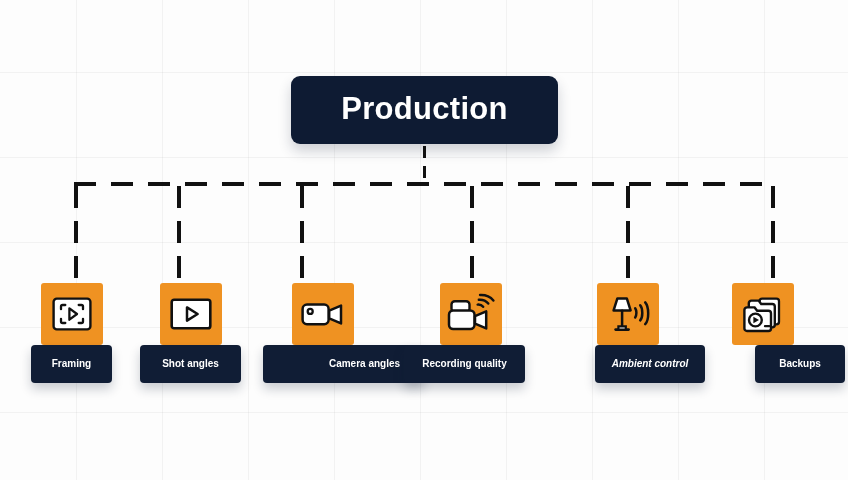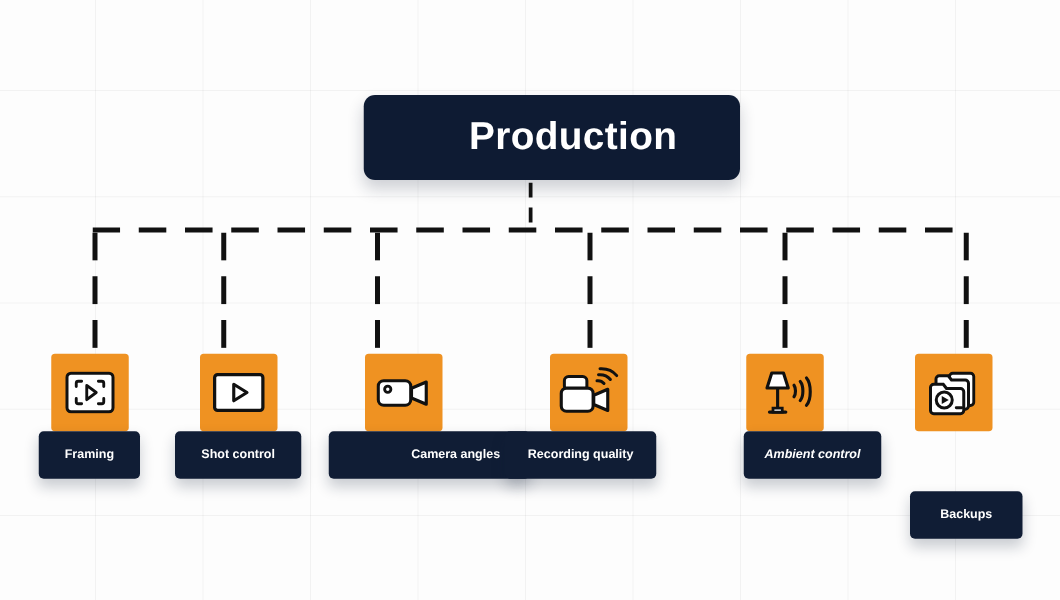--- a/index.html
+++ b/index.html
@@ -33,21 +33,20 @@
     left: 291px;
     top: 76px;
     width: 267px;
     height: 68px;
     background: #0e1b33;
     border-radius: 9px;
     box-shadow: 0 7px 13px rgba(20,30,55,0.20);
     display: flex;
     align-items: center;
     justify-content: center;
-    padding-left: 34px;
   }
   .root-node .root-title {
     color: #ffffff;
     font-size: 31px;
     font-weight: bold;
     letter-spacing: 0.3px;
     line-height: 1;
     padding-bottom: 3px;
   }
 
@@ -156,21 +155,21 @@
         </div>
       </div>
       <div class="leaf" style="left: 0px;">
         <div class="tile" style="left: 160px;">
     <svg width="42" height="32" viewBox="0 0 42 32">
       <rect x="1.7" y="1.7" width="38.6" height="28.6" rx="2.4" fill="#ffffff" stroke="#111" stroke-width="2.6"></rect>
       <path d="M17 9.4 27.6 16 17 22.6z" fill="none" stroke="#111" stroke-width="2.5" stroke-linejoin="round" stroke-linecap="round"></path>
     </svg>
         </div>
         <div class="label-box" style="left: 140px; width: 101px;">
-          <span class="leaf-label">Shot control</span>
+          <span class="leaf-label">Shot angles</span>
         </div>
       </div>
       <div class="leaf" style="left: 0px;">
         <div class="tile" style="left: 292px;">
     <svg width="44" height="30" viewBox="0 0 44 30">
       <rect x="1.6" y="5.6" width="26" height="19.6" rx="4.4" fill="#ffffff" stroke="#111" stroke-width="2.5"></rect>
       <circle cx="9.2" cy="12.4" r="2.5" fill="#ffffff" stroke="#111" stroke-width="2.3"></circle>
       <path d="M28.2 11.6 40 6.6v17.8l-11.8-5z" fill="#ffffff" stroke="#111" stroke-width="2.5" stroke-linejoin="round"></path>
     </svg>
         </div>
@@ -213,19 +212,19 @@
         <div class="tile" style="left: 732px;">
     <svg width="44" height="40" viewBox="0 0 44 40">
       <path d="M24 4.6h11.4a2.6 2.6 0 0 1 2.6 2.6v20.6a2.6 2.6 0 0 1-2.6 2.6H18.6V7.2A2.6 2.6 0 0 1 21.2 4.6z" fill="#ffffff" stroke="#111" stroke-width="2.3"></path>
       <path d="M10.4 6.6h7.2l2.6 3.4h11a2.6 2.6 0 0 1 2.6 2.6v18.2a2.6 2.6 0 0 1-2.6 2.6H10.4A2.6 2.6 0 0 1 7.8 30.8V9.2a2.6 2.6 0 0 1 2.6-2.6z" fill="#ffffff" stroke="#111" stroke-width="2.4"></path>
       <path d="M6 13.4h7.6l2.6 3.4h11.2a2.6 2.6 0 0 1 2.6 2.6v15a2.6 2.6 0 0 1-2.6 2.6H6A2.6 2.6 0 0 1 3.4 34.4V16a2.6 2.6 0 0 1 2.6-2.6z" fill="#ffffff" stroke="#111" stroke-width="2.4"></path>
       <circle cx="14.4" cy="26" r="6.4" fill="#ffffff" stroke="#111" stroke-width="2.4"></circle>
       <path d="M12.4 22.8 18 26l-5.6 3.2z" fill="#111"></path>
       <path d="M24 32.2h4.4" fill="none" stroke="#111" stroke-width="2.3" stroke-linecap="round"></path>
     </svg>
         </div>
-        <div class="label-box" style="left: 728px; width: 90px; margin-top: 48px;">
+        <div class="label-box" style="left: 755px; width: 90px;">
           <span class="leaf-label">Backups</span>
         </div>
       </div>
     </div>
 
 </div>
 
 </body></html>

